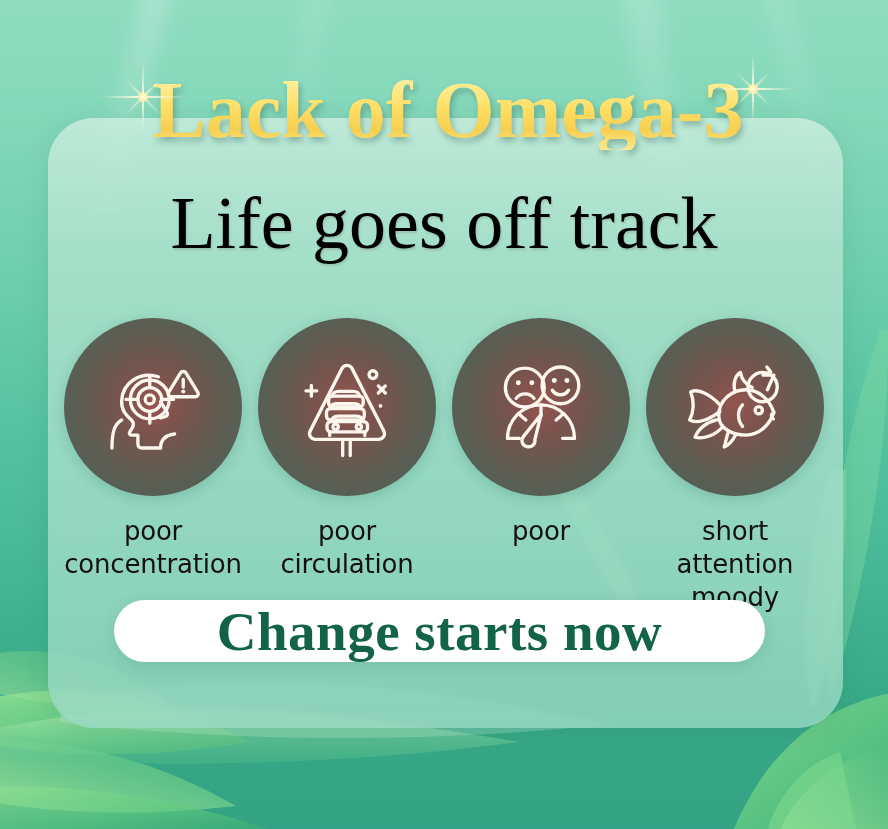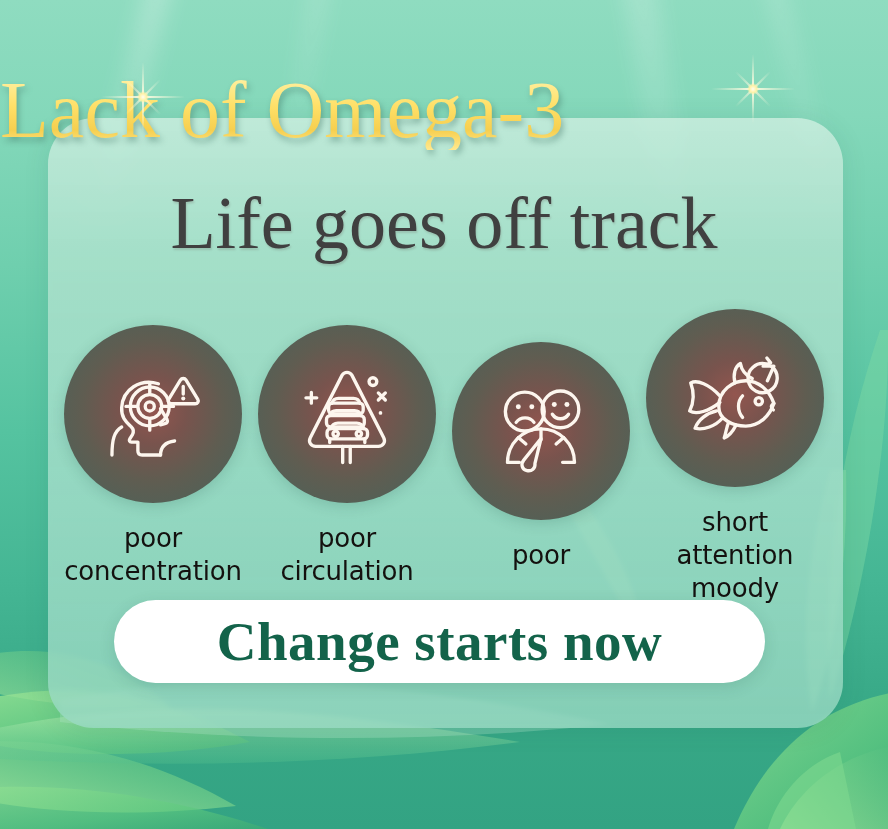--- a/index.html
+++ b/index.html
@@ -50,32 +50,33 @@
         rgba(152,216,194,.80) 100%);
     backdrop-filter:blur(2px);
     box-shadow:0 2px 26px rgba(20,80,66,.10);
   }
 
   
   .stage { position:absolute; inset:0; }
 
   #title {
     position:absolute; left:0; right:0; top:70px;
-    text-align:left;
+    text-align:center;
     font-family:"Liberation Serif", "DejaVu Serif", serif;
-    font-weight:400;
+    font-weight:700;
     font-size:80px;
     line-height:1.0;
     letter-spacing:0px;
     color:#ffe277;
     background:linear-gradient(180deg,#fff4b0 0%,#ffe068 45%,#f6cf4f 75%,#ffe98f 100%);
     -webkit-background-clip:text;
     background-clip:text;
     -webkit-text-fill-color:transparent;
     filter:drop-shadow(2px 4px 3px rgba(60,110,95,.45));
+    padding-left:8px;
   }
   .sparkle { position:absolute; pointer-events:none; }
   .sparkle .core {
     position:absolute; left:50%; top:50%; width:12px; height:12px;
     margin:-6px 0 0 -6px; border-radius:50%;
     background:radial-gradient(circle,#fffdf0 0%,#fff2a8 40%,rgba(255,232,120,0) 72%);
   }
   .sparkle .ray {
     position:absolute; left:50%; top:50%;
     background:linear-gradient(90deg,rgba(255,250,210,0),#fffbe0 50%,rgba(255,250,210,0));
@@ -88,28 +89,28 @@
   #sparkle-left  { left:142px; top:96px; width:1px; height:1px; }
   #sparkle-right { left:752px; top:88px; width:1px; height:1px; }
 
   #subtitle {
     position:absolute; left:0; right:0; top:185px;
     text-align:center;
     font-family:"Liberation Serif", "DejaVu Serif", serif;
     font-weight:400;
     font-size:74px;
     line-height:1.05;
-    color:#404040;
+    color:#000000;
     text-shadow:1px 2px 2px rgba(90,60,60,.18);
   }
 
   
   #features {
-    position:absolute; left:62px; top:309px; width:764px;
-    display:flex; justify-content:space-between; align-items:center;
+    position:absolute; left:62px; top:318px; width:764px;
+    display:flex; justify-content:space-between; align-items:flex-start;
   }
   .feature { width:182px; display:flex; flex-direction:column; align-items:center; }
   .circle {
     width:178px; height:178px; border-radius:50%;
     background:
       radial-gradient(circle at 50% 48%,
         rgba(150,85,78,.95) 0%,
         rgba(123,82,76,.92) 26%,
         rgba(96,92,80,.92) 55%,
         rgba(82,96,86,.93) 78%,
@@ -130,21 +131,21 @@
     font-size:26px;
     line-height:1.26;
     color:#14110f;
     white-space:pre-line;
     letter-spacing:-.2px;
   }
 
   
   #cta {
     position:absolute; left:114px; top:600px;
-    width:651px; height:83px;
+    width:651px; height:62px;
     background:#ffffff;
     border-radius:42px;
     display:flex; align-items:center; justify-content:center;
     box-shadow:0 4px 16px rgba(25,80,65,.14);
     cursor:pointer;
   }
   #cta span {
     font-family:"Liberation Serif","DejaVu Serif",serif;
     font-weight:700;
     font-size:55px;

